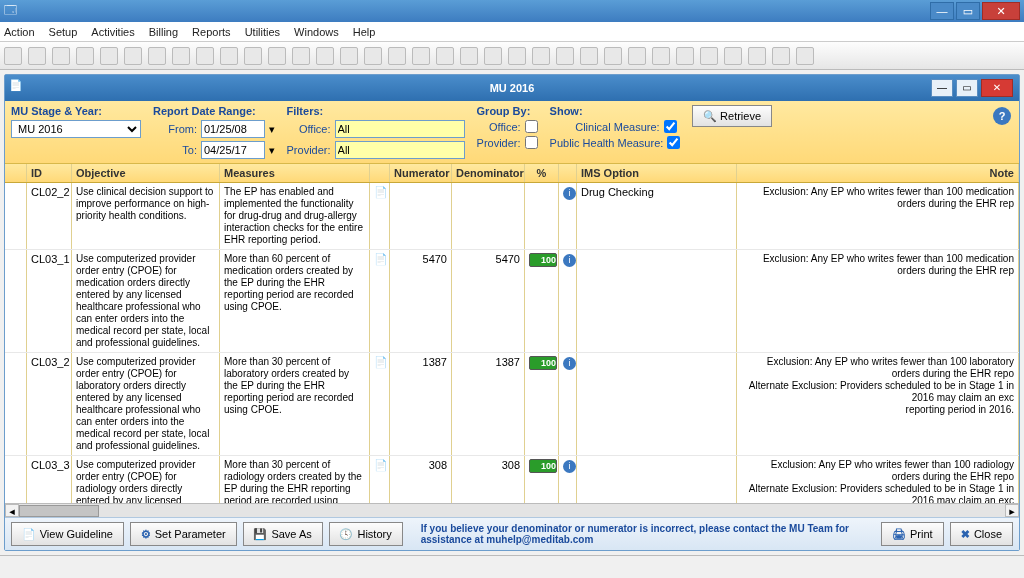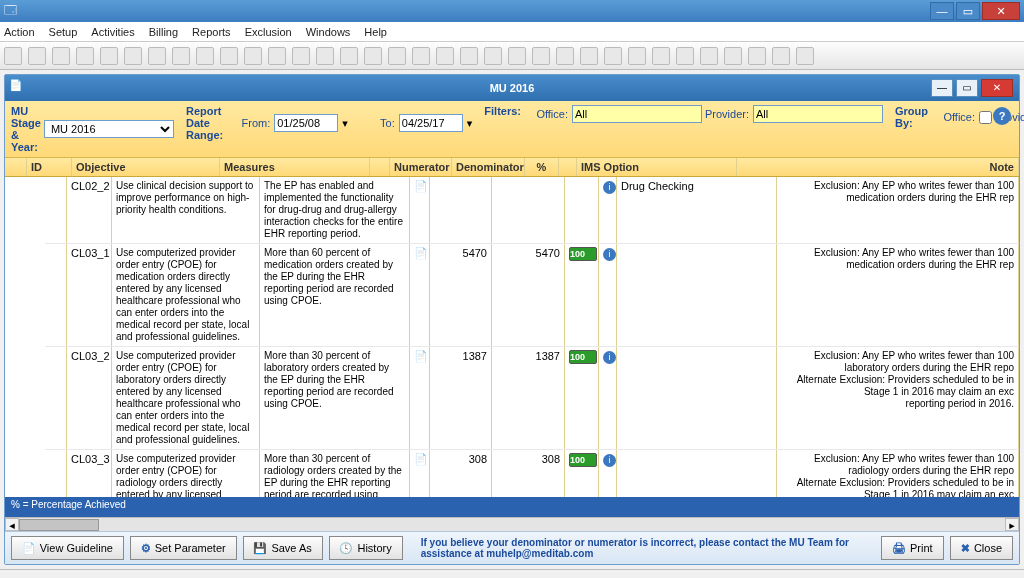--- a/index.html
+++ b/index.html
@@ -17,21 +17,21 @@
 .toolbar .ticon { width: 18px; height: 18px; display: inline-block; background: #e8e8e8; border: 1px solid #bbb; border-radius: 2px; font-size: 10px; text-align: center; line-height: 16px; cursor: pointer; }
 
 .panel { margin: 4px; background: #fff; border: 1px solid #6c9dcc; border-radius: 2px; position: relative; }
 .panel-title { height: 26px; background: linear-gradient(#4a8dcb,#2e6fb0); color: #fff; text-align: center; line-height: 26px; font-weight: bold; }
 .app-icon { position: absolute; left: 4px; top: 4px; width: 18px; height: 18px; }
 .panel-ctrls { position: absolute; right: 6px; top: 4px; display: flex; gap: 3px; }
 .panel-ctrls .pbtn { width: 22px; height: 18px; background: #e8f0f8; border: 1px solid #5a8dc0; font-size: 10px; text-align: center; line-height: 16px; cursor: pointer; }
 .panel-ctrls .pbtn.close { background: #d63a34; color: #fff; border-color: #a02c26; width: 32px; }
 
 .filterbar { background: linear-gradient(#ffe9a0,#ffd978); padding: 4px 6px; display: flex; gap: 12px; align-items: flex-start; border-bottom: 1px solid #d8b84a; position: relative; }
-.fgroup { display: flex; flex-direction: row; gap: 3px; }
+.fgroup { display: flex; flex-direction: column; gap: 3px; }
 .fgroup .glabel { font-weight: bold; color: #1a4a9c; }
 .frow { display: flex; align-items: center; gap: 4px; }
 .frow label { color: #1a4a9c; min-width: 44px; text-align: right; }
 .frow input[type=text], .frow select { height: 18px; border: 1px solid #6c9dcc; background: #fff; padding: 0 2px; font-size: 11px; }
 .help-icon { position: absolute; right: 8px; top: 6px; width: 18px; height: 18px; background: #3b78c0; color: #fff; border-radius: 50%; text-align: center; line-height: 18px; font-weight: bold; cursor: pointer; }
 .retrieve { height: 22px; padding: 0 10px; background: linear-gradient(#fdfdfd,#e2e2e2); border: 1px solid #888; cursor: pointer; font-size: 11px; }
 
 .gridhdr { display: flex; background: linear-gradient(#ffe9a0,#ffd978); border-bottom: 1px solid #c8a838; font-weight: bold; color: #333; }
 .gridhdr > div, .gridrow > div { padding: 3px 4px; border-right: 1px solid #e0d090; }
 .col-chk { width: 22px; }
@@ -39,25 +39,25 @@
 .col-obj { width: 148px; }
 .col-mea { width: 150px; }
 .col-ico { width: 20px; text-align:center; }
 .col-num { width: 62px; text-align: right; }
 .col-den { width: 73px; text-align: right; }
 .col-pct { width: 34px; text-align: center; }
 .col-inf { width: 18px; text-align:center; }
 .col-ims { width: 160px; }
 .col-note{ flex: 1; text-align: right; }
 
-.gridbody { height: 320px; overflow-y: auto; background: #fff; margin-left: 40px; }
+.gridbody { height: 320px; overflow-y: auto; background: #fff; }
 .gridrow { display: flex; border-bottom: 1px solid #e8e8e8; }
 .gridrow .col-obj, .gridrow .col-mea, .gridrow .col-note { font-size: 10px; line-height: 1.2; }
 .gridrow .col-obj { font-weight: normal; }
-.pill { display: inline-block; width: 28px; height: 14px; border: 1px solid #555; border-radius: 2px; font-size: 9px; font-weight: bold; text-align: left; line-height: 13px; color: #fff; }
+.pill { display: inline-block; width: 28px; height: 14px; border: 1px solid #555; border-radius: 2px; font-size: 9px; font-weight: bold; text-align: right; line-height: 13px; color: #fff; }
 .pill.green { background: #2a9c2a; }
 .info-icon { display: inline-block; width: 13px; height: 13px; border-radius: 50%; background: #3b78c0; color: #fff; font-size: 9px; text-align: center; line-height: 13px; cursor: pointer; }
 .doc-icon{ color:#2a62b0; }
 
 .footerbar { height: 20px; background: #2a62b0; color: #fff; padding: 2px 6px; font-size: 10px; }
 
 .hbarscroll { height: 14px; background: #e4e4e4; border-top: 1px solid #bbb; display: flex; }
 .hbarscroll .track { flex:1; position:relative; }
 .hbarscroll .thumb { position:absolute; left:0; top:1px; height:12px; width:80px; background:#c4c4c4; border:1px solid #999; }
 .hbarscroll .ar { width:14px; text-align:center; border:1px solid #bbb; background:#f2f2f2; }
@@ -79,21 +79,21 @@
   <span class="wbtn">▭</span>
   <span class="wbtn close">✕</span>
 </div>
 
 <div class="menubar" id="menubar">
     <span>Action</span>
     <span>Setup</span>
     <span>Activities</span>
     <span>Billing</span>
     <span>Reports</span>
-    <span>Exclusion</span>
+    <span>Utilities</span>
     <span>Windows</span>
     <span>Help</span>
   </div>
 
 <div class="toolbar" id="toolbar">
     <span class="ticon"></span>
     <span class="ticon"></span>
     <span class="ticon"></span>
     <span class="ticon"></span>
     <span class="ticon"></span>
@@ -260,21 +260,20 @@
         <div class="col-ico"><span class="doc-icon">📄</span></div>
         <div class="col-num">308</div>
         <div class="col-den">308</div>
         <div class="col-pct"><span class="pill green">100</span></div>
         <div class="col-inf"><span class="info-icon">i</span></div>
         <div class="col-ims"></div>
         <div class="col-note">Exclusion: Any EP who writes fewer than 100 radiology orders during the EHR repo<br>Alternate Exclusion: Providers scheduled to be in Stage 1 in 2016 may claim an exc<br>reporting period in 2016.</div>
       </div>
     </div>
 
-  <div class="footerbar">% = Percentage Achieved</div>
   <div class="hbarscroll">
     <span class="ar">◂</span>
     <span class="track">
         <span class="thumb"></span>
       </span>
     <span class="ar">▸</span>
   </div>
 
   <div class="buttonbar">
     <button class="btn">

